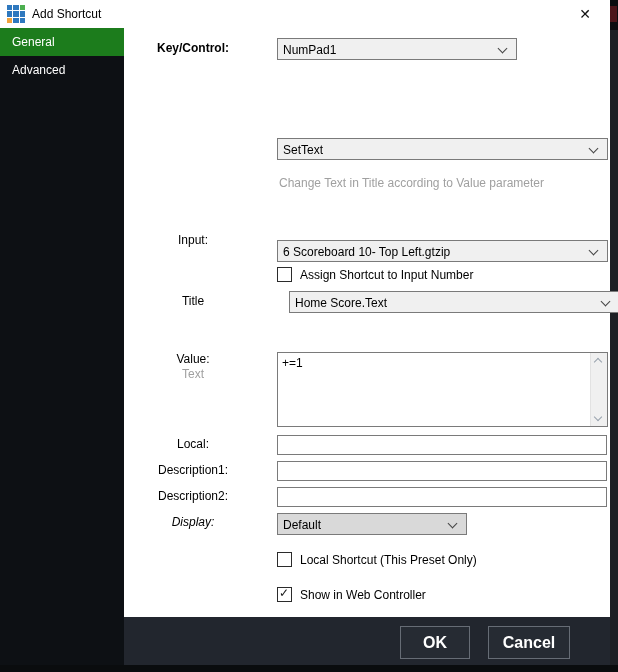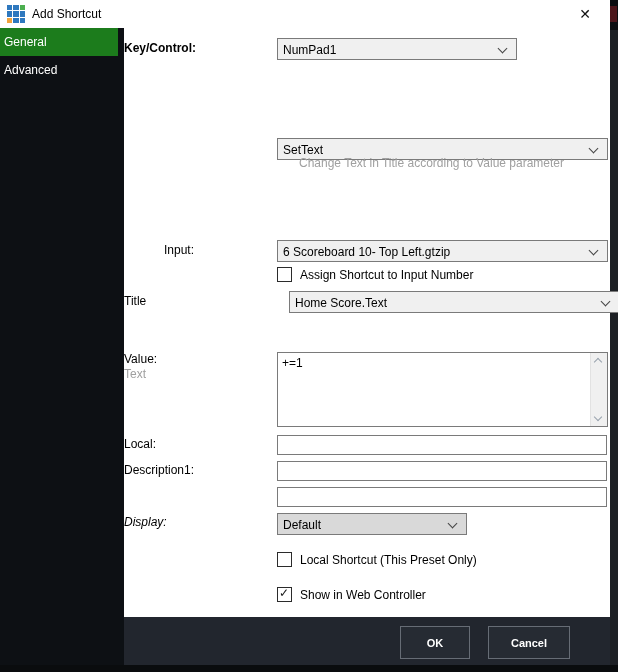--- a/index.html
+++ b/index.html
@@ -16,26 +16,26 @@
   
   .titlebar{position:absolute;left:0;top:0;width:610px;height:28px;background:#fff;}
   .app-icon{position:absolute;left:7px;top:5px;width:18px;height:18px;display:grid;
     grid-template-columns:repeat(3,1fr);grid-template-rows:repeat(3,1fr);gap:1px;}
   .title-text{position:absolute;left:32px;top:7px;font-size:12px;color:#000;}
   .close-btn{position:absolute;right:16px;top:5px;width:18px;height:18px;font-size:14px;
     line-height:18px;text-align:center;color:#111;cursor:pointer;}
 
   
   .sidebar{position:absolute;left:0;top:28px;width:124px;height:637px;background:var(--sidebar_bg);}
-  .side-item{height:28px;line-height:28px;padding-left:4px;font-size:12px;color:#fff;cursor:pointer;}
+  .side-item{height:28px;line-height:28px;padding-left:12px;font-size:12px;color:#fff;cursor:pointer;}
   .side-item.selected{background:var(--selected_green);width:114px;}
 
   
   .main{position:absolute;left:124px;top:28px;width:486px;height:589px;background:#fff;}
-  .flabel{position:absolute;left:0;width:138px;text-align:left;font-size:12px;color:#000;}
+  .flabel{position:absolute;left:0;width:138px;text-align:center;font-size:12px;color:#000;}
   .flabel.bold{font-weight:bold;}
   .flabel.gray{color:var(--help_gray);}
   .combo{position:absolute;height:22px;background:var(--combo_bg);
     border:1px solid var(--combo_border);box-sizing:border-box;cursor:default;}
   .combo .combo-text{position:absolute;left:5px;top:4px;font-size:12px;color:#000;white-space:nowrap;}
   .chev{position:absolute;right:10px;top:6px;width:6px;height:6px;
     border-right:1.5px solid #454545;border-bottom:1.5px solid #454545;transform:rotate(45deg);}
   .btn-find{position:absolute;height:24px;background:#f0f0f0;border:2px solid var(--find_accent);
     box-sizing:border-box;font-size:12px;color:#000;text-align:center;line-height:20px;cursor:pointer;}
   .helptext{position:absolute;font-size:12px;color:var(--help_gray);}
@@ -55,21 +55,21 @@
   .vscroll .chev-up,.vscroll .chev-down{position:absolute;left:4px;width:5px;height:5px;
     border-right:1.5px solid #98a2ad;border-bottom:1.5px solid #98a2ad;}
   .vscroll .chev-up{top:6px;transform:rotate(-135deg);}
   .vscroll .chev-down{bottom:6px;transform:rotate(45deg);}
   .tinput{position:absolute;height:20px;border:1px solid var(--combo_border);box-sizing:border-box;
     font-family:"Liberation Sans",sans-serif;font-size:12px;padding:0 4px;outline:none;}
 
   
   .footer{position:absolute;left:124px;top:617px;width:486px;height:48px;background:var(--footer_bg);}
   .fbtn{position:absolute;top:9px;height:33px;background:var(--button_bg);
-    border:1px solid var(--button_border);box-sizing:border-box;color:#fff;font-size:11px;
+    border:1px solid var(--button_border);box-sizing:border-box;color:#fff;font-size:16px;
     font-weight:bold;font-family:"Liberation Sans",sans-serif;cursor:pointer;}
 </style>
 </head>
 <body>
 
 <div class="screen">
 
   <div class="bg-right">
     <div class="bg-top"></div>
     <div class="rec-square"></div>
@@ -108,23 +108,23 @@
       <div class="flabel bold" style="top:13px;">Key/Control:</div>
       <div class="combo" style="left:153px;top:10px;width:240px;">
         <span class="combo-text">NumPad1</span>
         <span class="chev"></span>
       </div>
 
       <div class="combo" style="left:153px;top:110px;width:331px;">
         <span class="combo-text">SetText</span>
         <span class="chev"></span>
       </div>
-      <div class="helptext" style="left:155px;top:128px;margin-left:20px;">Change Text in Title according to Value parameter</div>
+      <div class="helptext" style="left:155px;top:148px;">Change Text in Title according to Value parameter</div>
 
-      <div class="flabel" style="top:215px;padding-left:40px;">Input:</div>
+      <div class="flabel" style="top:205px;">Input:</div>
       <div class="combo" style="left:153px;top:212px;width:331px;text-decoration:underline;">
         <span class="combo-text">6 Scoreboard 10- Top Left.gtzip</span>
         <span class="chev"></span>
       </div>
 
       <div class="checkrow" style="left:153px;top:239px;">
         <span class="cb"></span>
         <span class="cb-label">Assign Shortcut to Input Number</span>
       </div>
 
@@ -143,20 +143,21 @@
           <span class="chev-down"></span>
         </div>
       </div>
 
       <div class="flabel" style="top:409px;">Local:</div>
       <input class="tinput" style="left: 153px; top: 407px; width: 330px;" value="">
 
       <div class="flabel" style="top:435px;">Description1:</div>
       <input class="tinput" style="left: 153px; top: 433px; width: 330px;" value="">
 
+      <div class="flabel" style="top:461px;">Description2:</div>
       <input class="tinput" style="left: 153px; top: 459px; width: 330px;" value="">
 
       <div class="flabel" style="top:487px;font-style:italic;">Display:</div>
       <div class="combo" style="left:153px;top:485px;width:190px;background:#D9D9D9;">
         <span class="combo-text">Default</span>
         <span class="chev"></span>
       </div>
 
       <div class="checkrow" style="left:153px;top:524px;">
         <span class="cb"></span>

